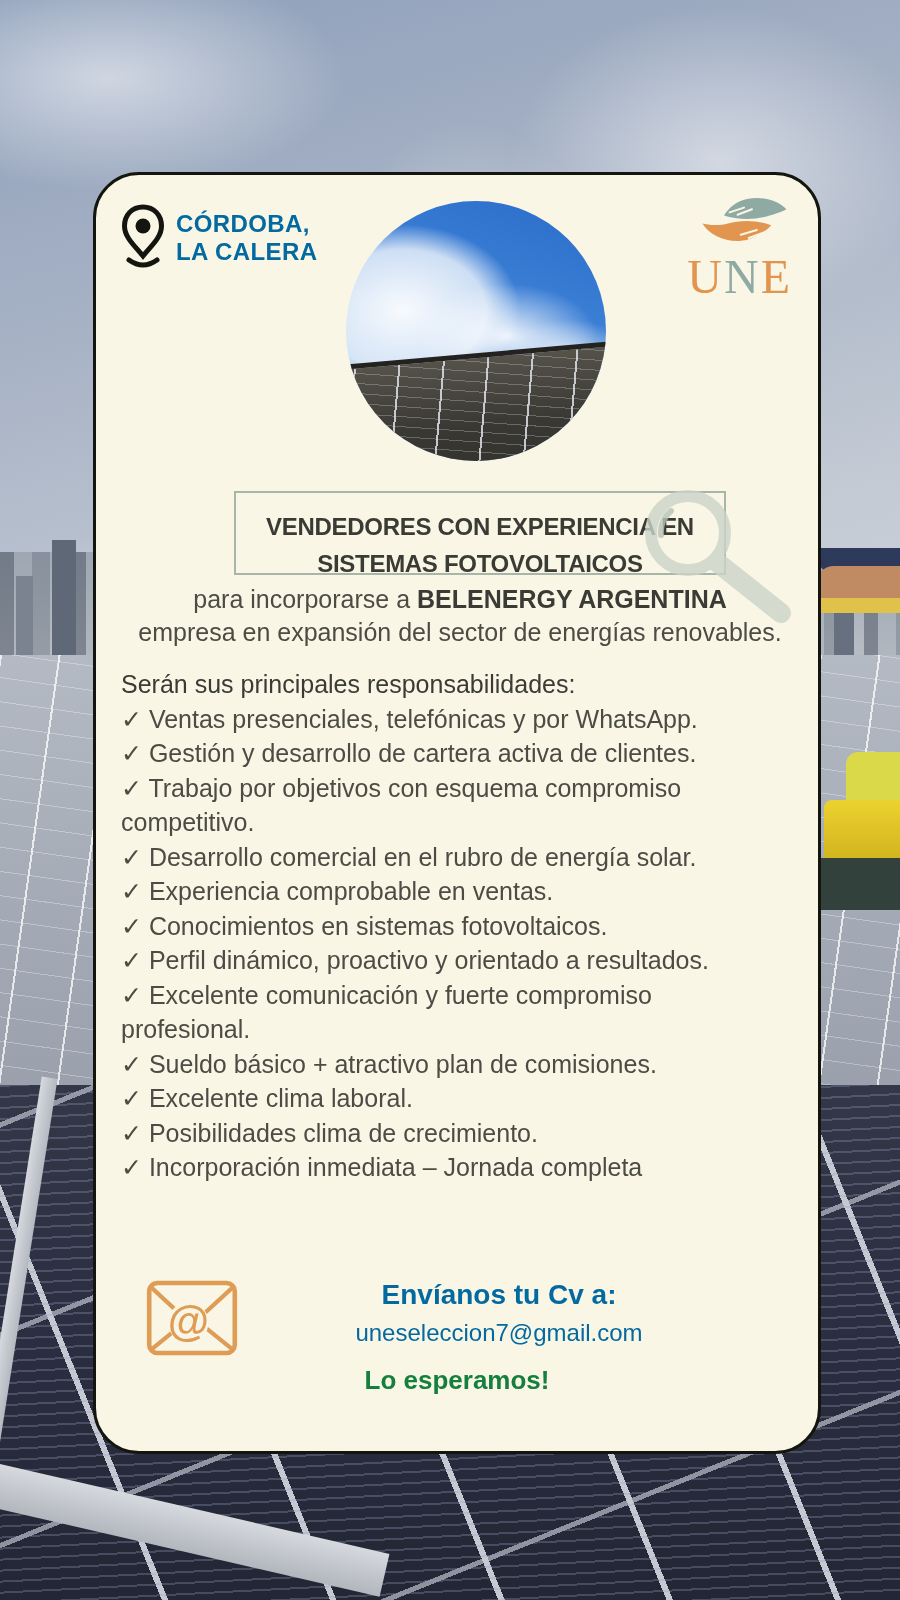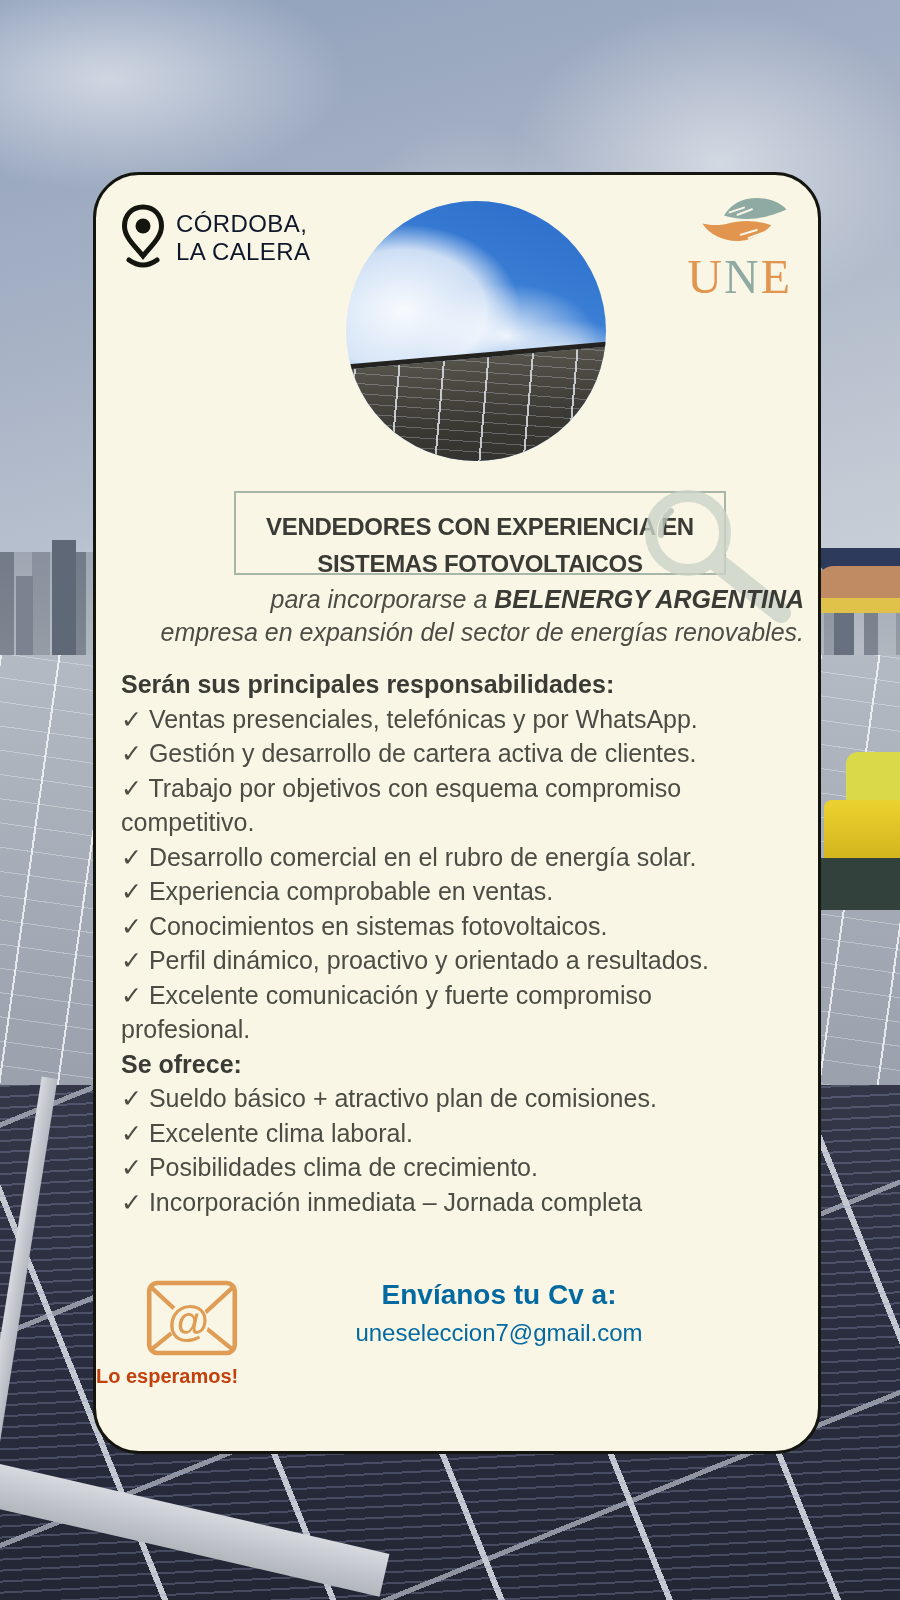--- a/index.html
+++ b/index.html
@@ -58,21 +58,21 @@
   .toolbox{position:absolute;right:0;top:800px;width:76px;height:60px;background:linear-gradient(180deg,#ecd22f,#d2b41e);border-radius:8px 0 0 0;}
   .toolbox-base{position:absolute;right:0;top:858px;width:82px;height:52px;background:#33413c;}
 
   
   .card{
     position:absolute;left:93px;top:172px;width:728px;height:1282px;
     background:#F9F6E6;border:3px solid #15150f;border-radius:46px;box-sizing:border-box;
   }
   
   .loc-row{position:absolute;left:24px;top:28px;display:flex;align-items:center;gap:10px;}
-  .loc-text{font-weight:400;font-size:24px;line-height:28px;color:#0f172a;letter-spacing:.4px;}
+  .loc-text{font-weight:700;font-size:24px;line-height:28px;color:#0369a1;letter-spacing:.4px;}
   
   .logo{position:absolute;right:26px;top:18px;width:130px;text-align:right;}
   .logo-word{font-family:"Liberation Serif",serif;font-size:48px;line-height:48px;letter-spacing:2px;margin-top:-2px;}
   .logo-word .u,.logo-word .e{color:#E2954F;}
   .logo-word .n{color:#8FA9A3;}
   
   .photo{
     position:absolute;left:250px;top:26px;width:260px;height:260px;border-radius:50%;overflow:hidden;
     background:
       radial-gradient(ellipse 150px 110px at 22% 42%, rgba(255,255,255,.96), rgba(255,255,255,.75) 55%, transparent 78%),
@@ -89,34 +89,34 @@
     border-top:5px solid #23221e;
   }
   
   .title-box{
     position:absolute;left:138px;top:316px;width:492px;height:84px;box-sizing:border-box;
     border:2px solid #a7b6a9;text-align:center;padding-top:15px;
   }
   .title-line{font-weight:700;font-size:24px;line-height:37px;color:#3b3b36;letter-spacing:-0.3px;}
   .magnifier{position:absolute;left:540px;top:300px;pointer-events:none;}
   
-  .intro{position:absolute;left:20px;top:408px;width:688px;text-align:right;
-         font-size:25px;line-height:33px;color:#4c4c45;font-style:italic;}
+  .intro{position:absolute;left:20px;top:408px;width:688px;text-align:center;
+         font-size:25px;line-height:33px;color:#4c4c45;}
   .intro b{color:#3b3b36;}
   
   .content{position:absolute;left:25px;top:492px;width:662px;
            font-size:25px;line-height:34.5px;color:#4c4c45;}
-  .content .head{font-weight:700;color:#3b3b36;}
+  .content .head{font-weight:400;color:#3b3b36;}
   
   .envelope{position:absolute;left:50px;top:1104px;}
   .contact-text{position:absolute;left:120px;top:1102px;width:566px;text-align:center;color:#0369a1;}
   .cta{font-weight:700;font-size:28px;line-height:36px;}
   .email{font-weight:400;font-size:24px;line-height:40px;}
-  .closing{position:absolute;left:0;top:1190px;width:100%;
-           font-weight:700;font-size:20px;color:#c2410c;}
+  .closing{position:absolute;left:0;top:1190px;width:100%;text-align:center;
+           font-weight:700;font-size:26px;color:#15803d;}
 </style>
 </head>
 <body>
 
 <div id="canvas">
 
   <div class="bg-sky"></div>
   <div class="bg-city"></div>
   <div class="tower t1"></div>
   <div class="tower t2"></div>
@@ -186,21 +186,20 @@
     <div class="content">
       <div class="head">Serán sus principales responsabilidades:</div>
       <div>✓ Ventas presenciales, telefónicas y por WhatsApp.</div>
       <div>✓ Gestión y desarrollo de cartera activa de clientes.</div>
       <div>✓ Trabajo por objetivos con esquema compromiso competitivo.</div>
       <div>✓ Desarrollo comercial en el rubro de energía solar.</div>
       <div>✓ Experiencia comprobable en ventas.</div>
       <div>✓ Conocimientos en sistemas fotovoltaicos.</div>
       <div>✓ Perfil dinámico, proactivo y orientado a resultados.</div>
       <div>✓ Excelente comunicación y fuerte compromiso profesional.</div>
-      <div class="head">Se ofrece:</div>
       <div>✓ Sueldo básico + atractivo plan de comisiones.</div>
       <div>✓ Excelente clima laboral.</div>
       <div>✓ Posibilidades clima de crecimiento.</div>
       <div>✓ Incorporación inmediata – Jornada completa</div>
     </div>
 
     <span class="envelope">
       <svg width="92" height="78" viewBox="0 0 100 84" fill="none">
         <rect x="3.5" y="4" width="93" height="76" rx="9" stroke="#DF9C55" stroke-width="5" fill="none"></rect>
         <path d="M6,9 L46,46 M94,9 L58,42 M6,76 L38,50 M94,76 L64,52" stroke="#DF9C55" stroke-width="4.5" stroke-linecap="round"></path>

